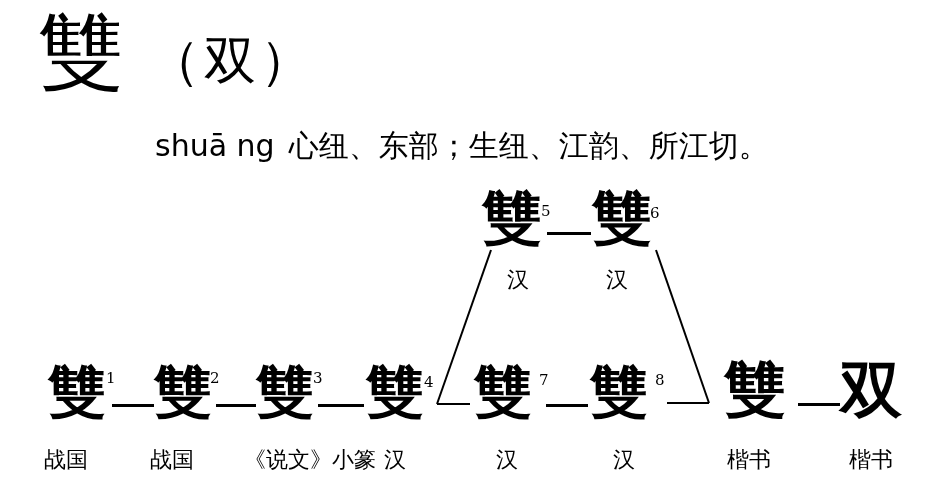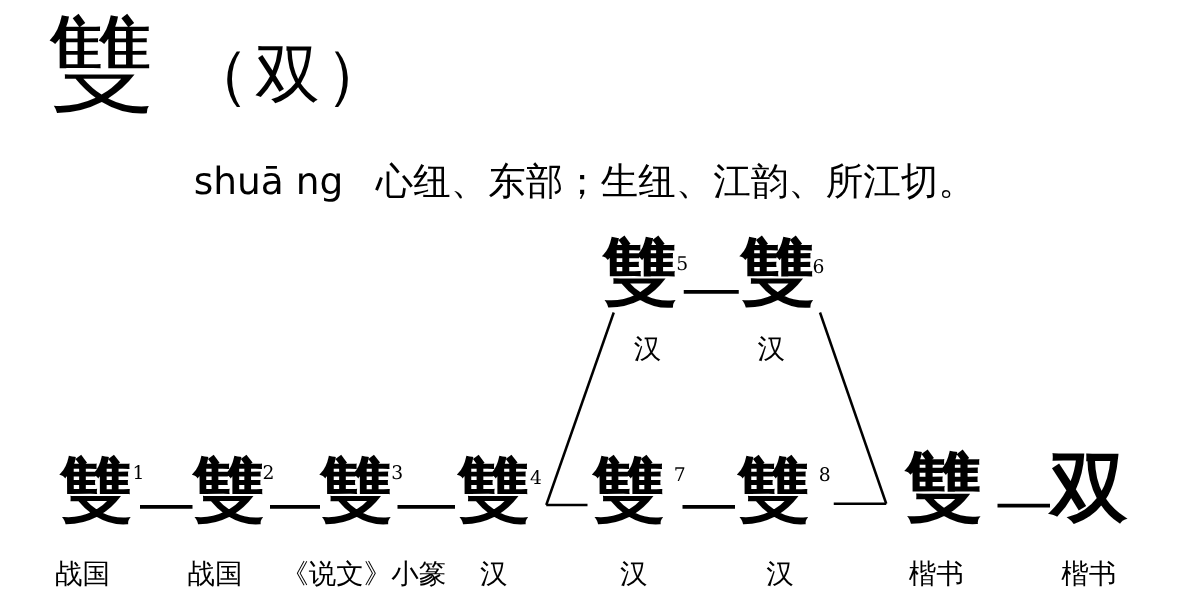--- a/index.html
+++ b/index.html
@@ -30,21 +30,21 @@
       font-family: "DejaVu Sans", sans-serif;
       letter-spacing: 4px;
     }
     .pron-line {
       left: 155px; top: 126px;
       font-size: 30px;
       line-height: 40px;
       font-family: "DejaVu Sans", sans-serif;
     }
     .pron-line .pinyin {
-      margin-right: 26px;
+      margin-right: 14px;
     }
 
     .glyph {
       font-size: 58px;
       line-height: 64px;
       font-weight: bold;
       font-family: "DejaVu Serif", serif;
     }
     .glyph.top { font-size: 60px; }
     .num {
@@ -114,18 +114,18 @@
 <div class="abs glyph" style="left:590px; top:360px;">雙</div>
 <div class="abs num" style="left:655px; top:372px;">8</div>
 
 <div class="abs glyph" style="left:724px; top:358px; font-size:62px;">雙</div>
 <div class="abs dash" style="left:798px; top:403px; width:42px;"></div>
 
 <div class="abs glyph" style="left:840px; top:358px; font-size:62px;">双</div>
 
 <div class="abs label" style="left:44px; top:446px;">战国</div>
 <div class="abs label" style="left:150px; top:446px;">战国</div>
-<div class="abs label" style="left:225px; top:446px;">《说文》小篆</div>
+<div class="abs label" style="left:244px; top:446px;">《说文》小篆</div>
 <div class="abs label" style="left:384px; top:446px;">汉</div>
 <div class="abs label" style="left:496px; top:446px;">汉</div>
 <div class="abs label" style="left:613px; top:446px;">汉</div>
 <div class="abs label" style="left:727px; top:446px;">楷书</div>
 <div class="abs label" style="left:849px; top:446px;">楷书</div>
 
 </body></html>

